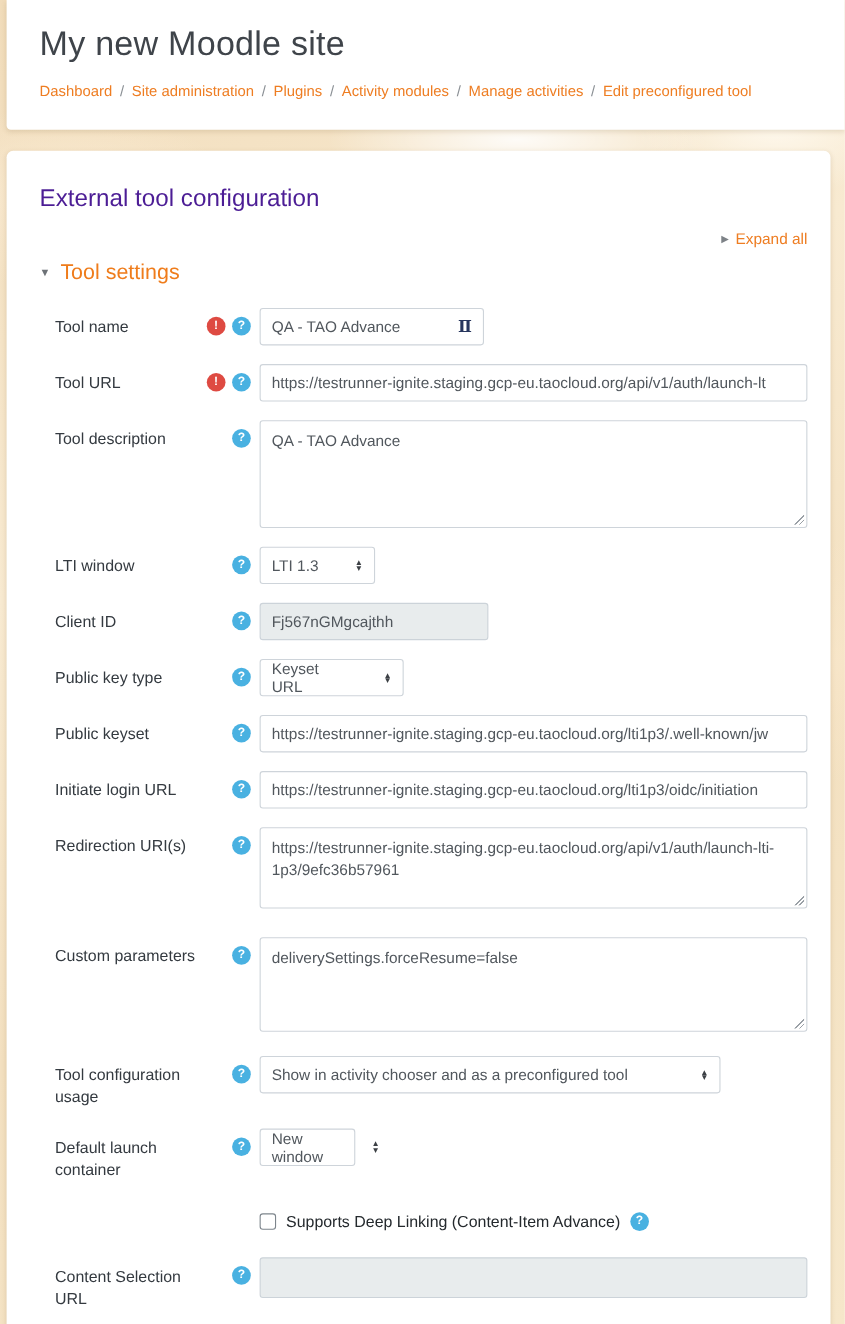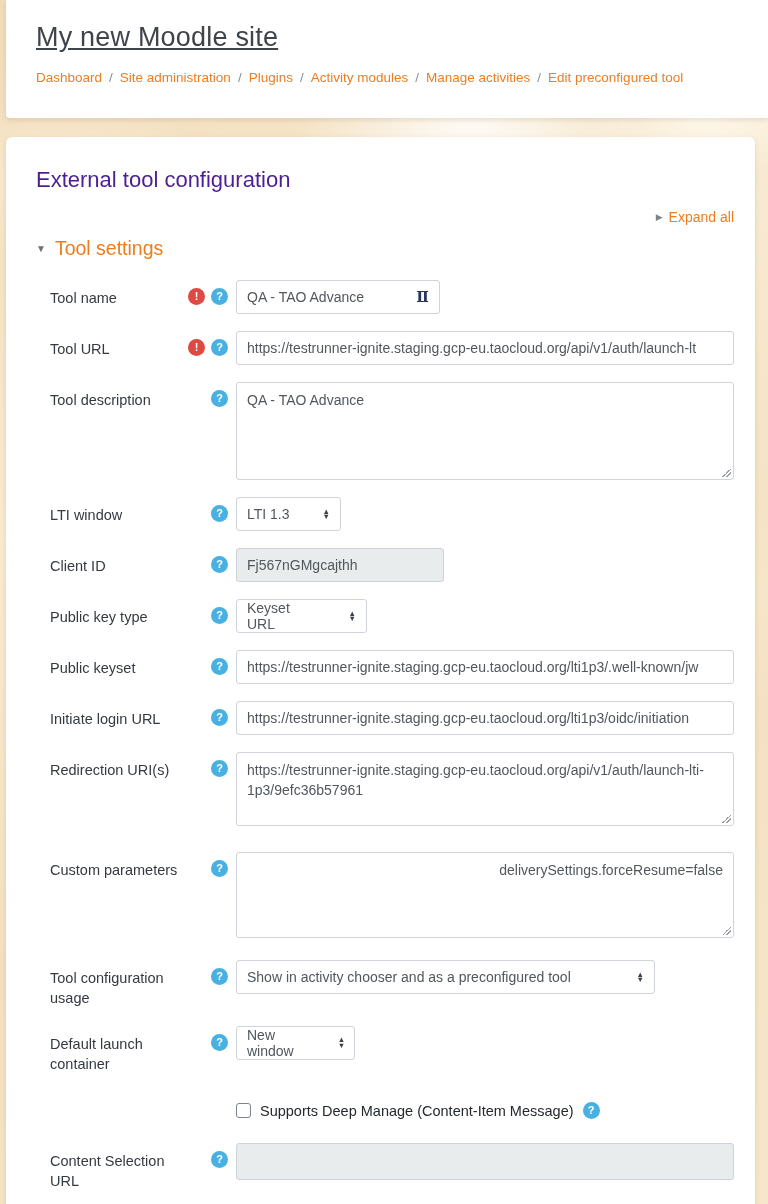--- a/index.html
+++ b/index.html
@@ -18,21 +18,21 @@
     background:#ffffff;
     box-shadow:0 2px 5px rgba(120,90,40,0.16);
   }
   .header-card {
     margin:0 0 0 6px;
     height:118px;
     padding:22px 30px 0 30px;
     border-radius:0 0 0 4px;
   }
   .site-title {
-    font-size:27px; font-weight:400; color:#3f444a; letter-spacing:0.2px;text-decoration:underline;
+    font-size:31px; font-weight:400; color:#3f444a; letter-spacing:0.2px;
   }
   .breadcrumb { margin-top:17px; font-size:13.5px; white-space:nowrap; }
   .breadcrumb a { color:#ee7d22; text-decoration:none; cursor:pointer; }
   .breadcrumb .sep { color:#8a8f94; margin:0 7px; }
   .main-card {
     margin:19px 13px 0 6px;
     min-height:1067px;
     padding:30px 21px 40px 30px;
     border-radius:6px;
   }
@@ -74,22 +74,22 @@
   .sel-arrows { display:flex; flex-direction:column; align-items:center; margin-left:12px; }
   .sel-arrows i { font-style:normal; font-size:7.5px; line-height:5.5px; color:#3c4045; }
 
   .ta-wrap { position:relative; }
   .ftextarea { display:block; width:100%; resize:none; padding:7px 10px; line-height:1.45;
                overflow-wrap:break-word; outline:none; }
   .grip { position:absolute; right:3px; bottom:3px; width:9px; height:9px; cursor:nwse-resize;
     background:linear-gradient(135deg, transparent 0 50%, #9aa0a6 50% 58%, transparent 58% 72%, #9aa0a6 72% 80%, transparent 80%); }
 
   .w204 { width:204px; } .w105 { width:105px; } .w184 { width:208px; }
-  .w131 { width:131px;gap:46px; } .w419 { width:419px;text-align:center; } .w109 { width:119px;gap:32px; }
-  .h98 { height:98px; } .h74 { height:74px; } .h86 { height:86px;text-align:right; } .h37 { height:37px; }
+  .w131 { width:131px;gap:46px; } .w419 { width:419px;text-align:center; } .w109 { width:87px;gap:32px; }
+  .h98 { height:98px; } .h74 { height:74px; } .h86 { height:86px; } .h37 { height:37px; }
   .mb26 { margin-bottom:26px; } .mb22 { margin-bottom:22px; }
 
   .cbrow { margin-top:26px; margin-bottom:24px; }
   .cbline { display:flex; align-items:center; gap:9px; padding-top:2px; }
   .checkbox { width:15px; height:15px; border:1px solid #7d858c; border-radius:3px;
               background:#fff; flex:0 0 auto; cursor:pointer; }
   .cblabel { font-size:14.5px; color:#24292d; }
 </style>
 </head>
 <body>
@@ -264,21 +264,21 @@
           </span>
       </div>
     </div>
   </div>
 
   <div class="frow cbrow">
     <div></div>
     <div></div>
     <div class="cbline">
       <span class="checkbox"></span>
-      <span class="cblabel">Supports Deep Manage (Content-Item Message)</span>
+      <span class="cblabel">Supports Deep Linking (Content-Item Advance)</span>
       <span class="icon help">?</span>
     </div>
   </div>
 
   <div class="frow">
     <label class="flabel">Content Selection URL</label>
     <div class="ficons">
       <span class="icon help">?</span>
     </div>
     <div>

